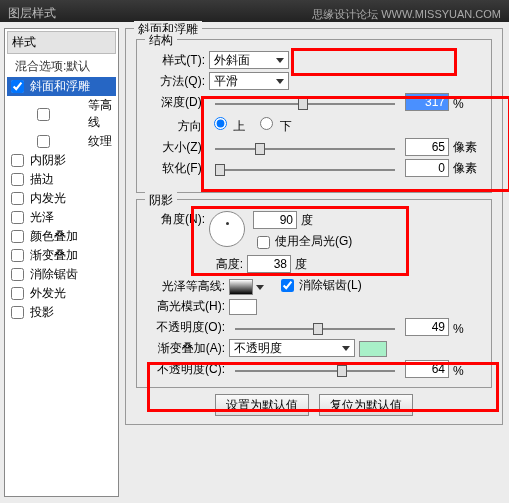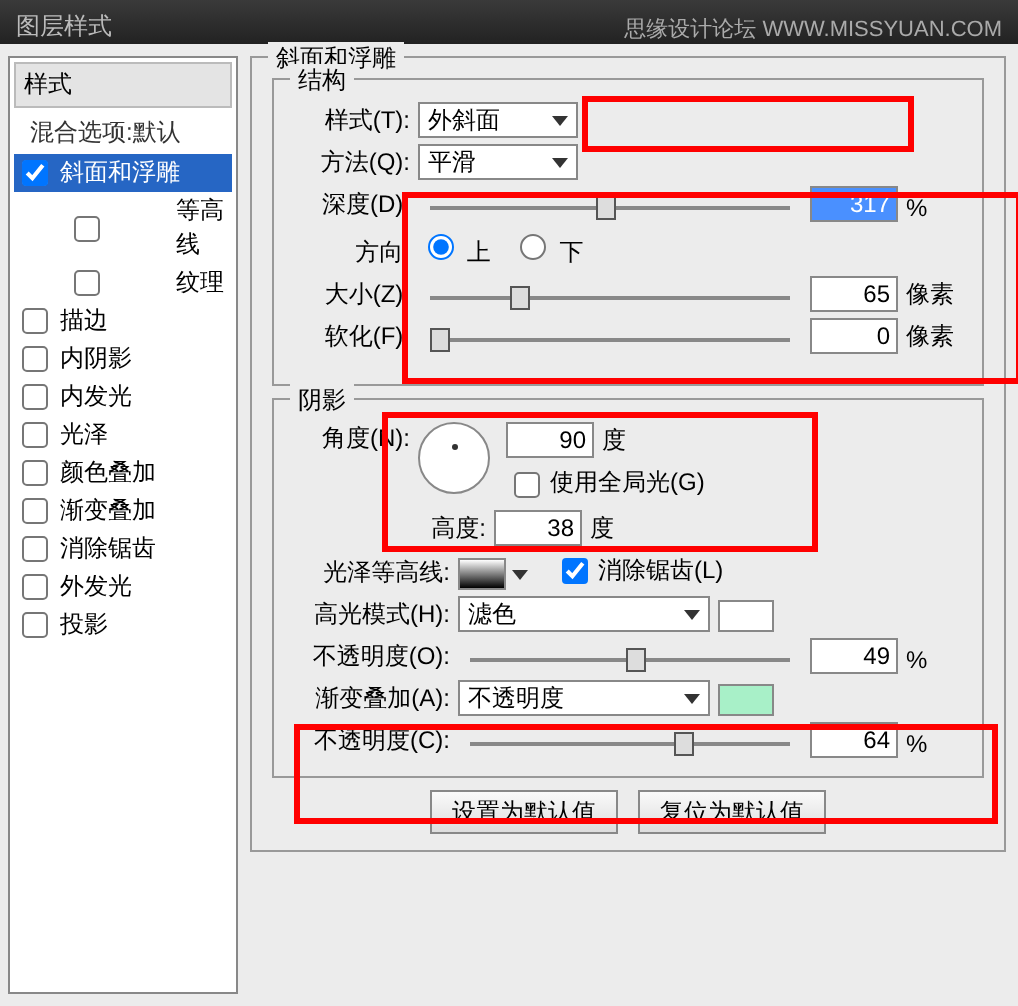--- a/index.html
+++ b/index.html
@@ -60,25 +60,25 @@
         <div class="side-item indent">
           <input type="checkbox" style="">
           <span>等高线</span>
         </div>
         <div class="side-item indent">
           <input type="checkbox" style="">
           <span>纹理</span>
         </div>
         <div class="side-item">
           <input type="checkbox" style="">
+          <span>内阴影</span>
+        </div>
+        <div class="side-item">
+          <input type="checkbox" style="">
           <span>描边</span>
-        </div>
-        <div class="side-item">
-          <input type="checkbox" style="">
-          <span>内阴影</span>
         </div>
         <div class="side-item">
           <input type="checkbox" style="">
           <span>内发光</span>
         </div>
         <div class="side-item">
           <input type="checkbox" style="">
           <span>光泽</span>
         </div>
         <div class="side-item">
@@ -199,24 +199,20 @@
               <span class="tri"></span>
             </div>
           <label style="margin-left:20px;display:flex;align-items:center;gap:2px">
               <input type="checkbox" checked="" style=""> 
               <span>消除锯齿(L)</span>
             </label>
         </div>
 
         <div class="row">
           <span class="lbl" style="width:80px">高光模式(H):</span>
-          <div class="select" style="width:126px">
-            <span>滤色</span>
-              <span class="tri"></span>
-          </div>
           <div class="swatch" style="background:#fff"></div>
         </div>
 
         <div class="row">
           <span class="lbl" style="width:80px">不透明度(O):</span>
           <div class="slider">
               <div class="track"></div>
               <div class="thumb" style="left:49%"></div>
             </div>
           <div class="num">49</div>

